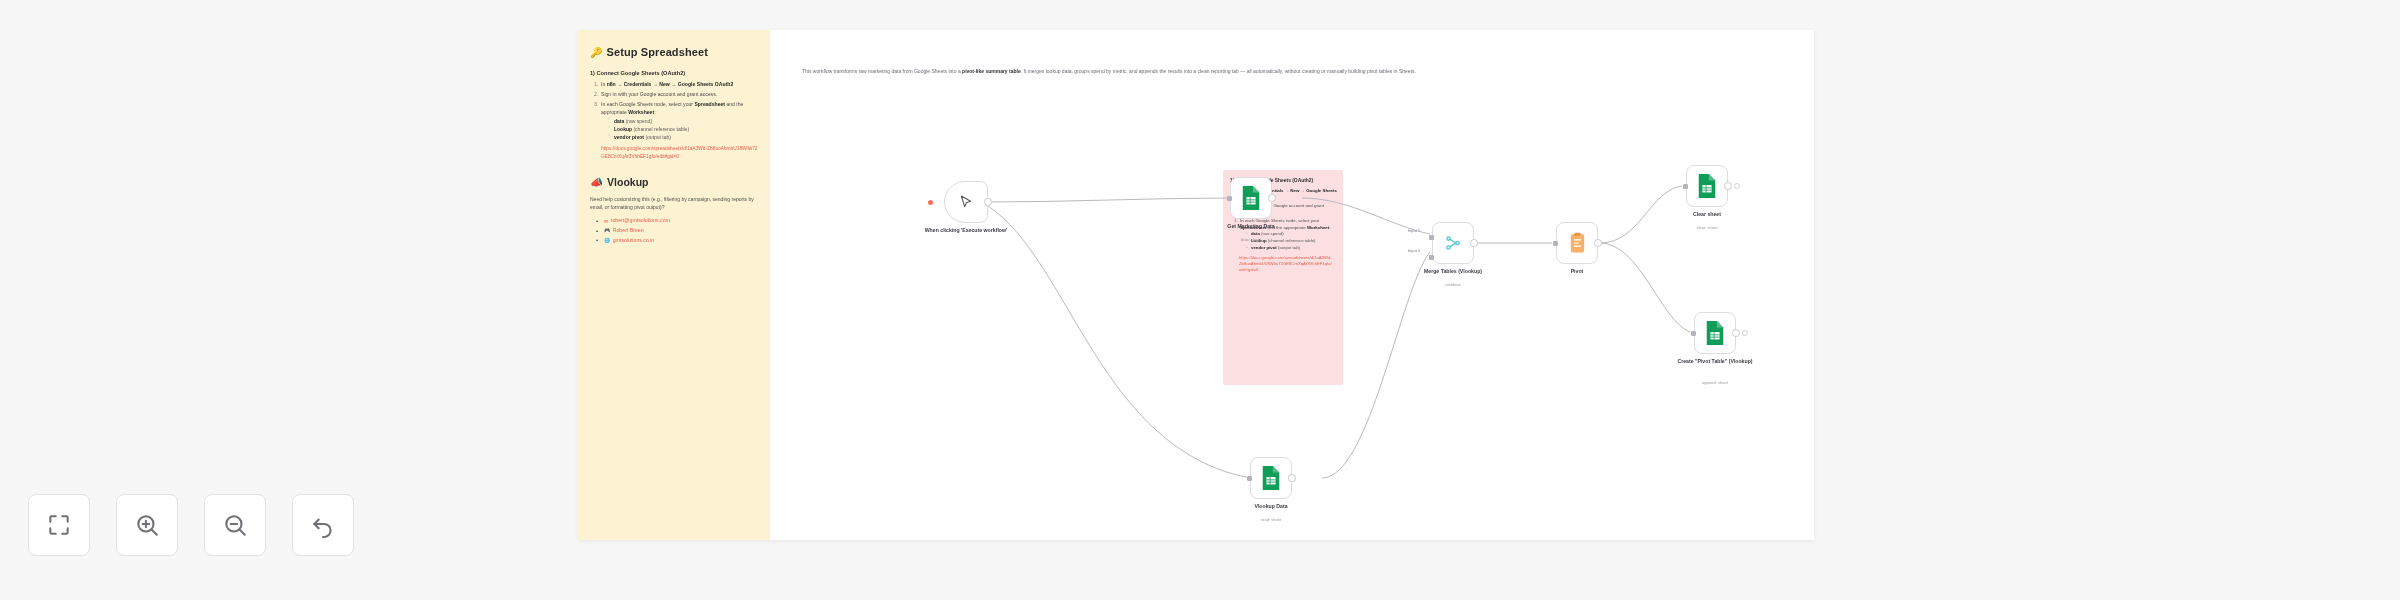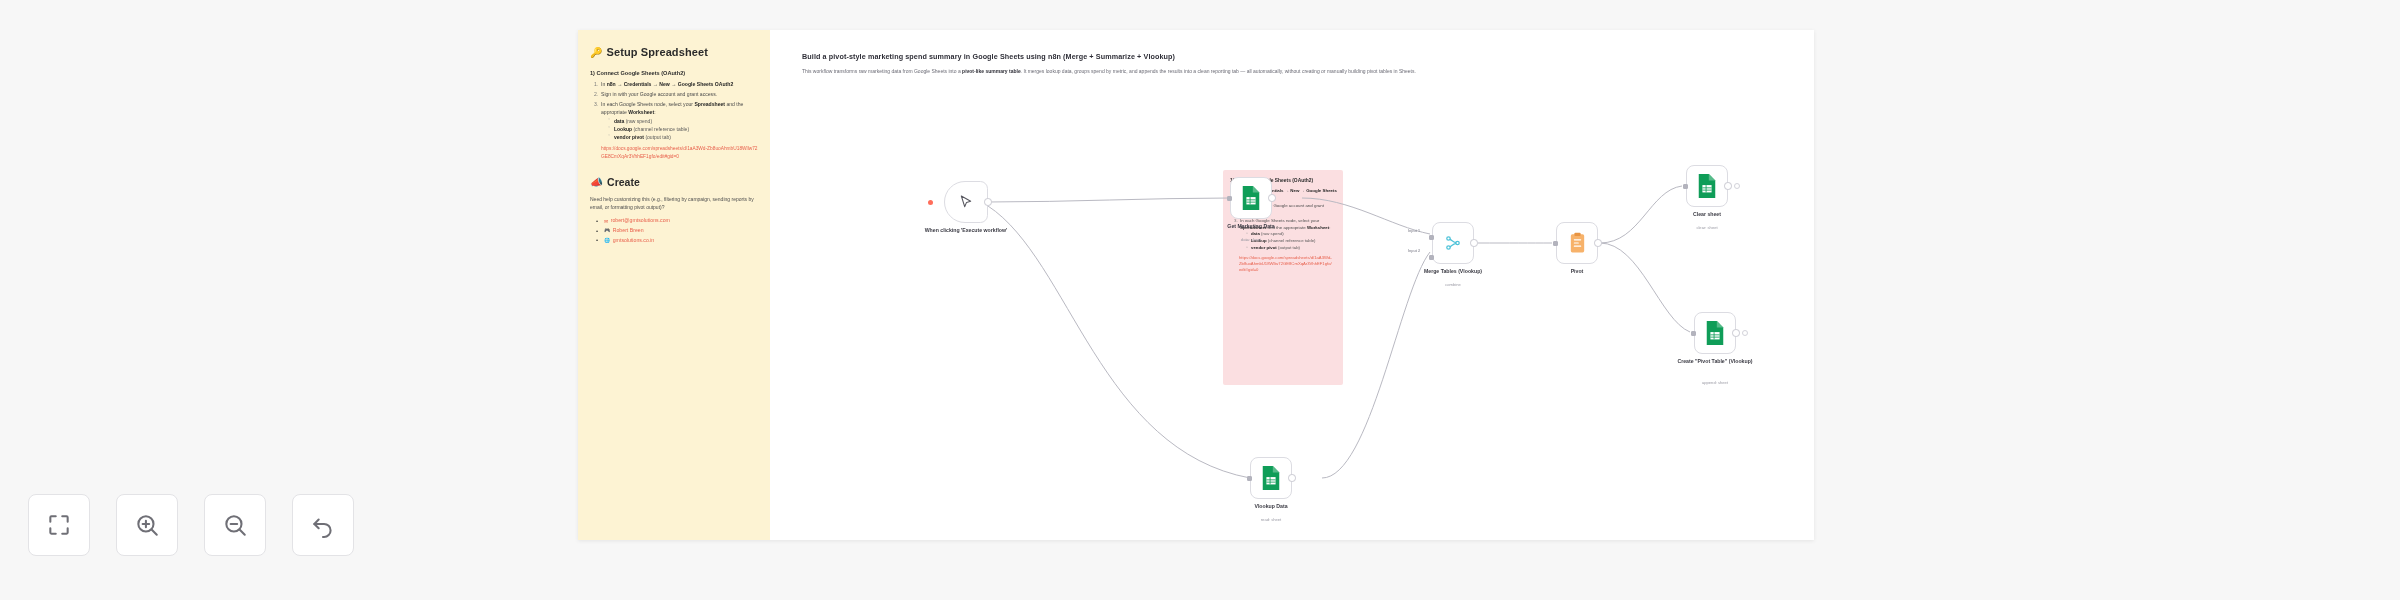--- a/index.html
+++ b/index.html
@@ -226,42 +226,41 @@
             <li><span class="sb"><b>data</b> (raw spend)</span></li>
             <li><span class="sb"><b>Lookup</b> (channel reference table)</span></li>
             <li><span class="sb"><b>vendor pivot</b> (output tab)</span></li>
           </ul>
         </li>
       </ol>
       <div class="side-link">https://docs.google.com/spreadsheets/d/1aA3Wd-Zb8uoAhmbU18Wllw72GE8CmXqAr3VhhEF1gfo/edit#gid=0</div>
 
       <div class="contact-h">
         <span class="em">📣</span>
-        <span>Create</span>
+        <span>Vlookup</span>
       </div>
       <div class="contact-lead">Need help customizing this (e.g., filtering by campaign, sending reports by email, or formatting pivot output)?</div>
       <ul class="contact-list">
         <li>
           <span class="ci">✉</span>
           <span>robert@gmtsolutions.com</span>
         </li>
         <li>
           <span class="ci">🎮</span>
           <span>Robert Breen</span>
         </li>
         <li>
           <span class="ci">🌐</span>
           <span>gmtsolutions.co.in</span>
         </li>
       </ul>
     </div>
 
     <div id="canvas">
 
-      <div id="doc-title">Build a pivot-style marketing spend summary in Google Sheets using n8n (Merge + Summarize + Vlookup)</div>
       <div id="doc-sub">
         <span>This workflow transforms raw marketing data from Google Sheets into a </span><b>pivot-like summary table</b><span>. It merges lookup data, groups spend by metric, and appends the results into a clean reporting tab — all automatically, without creating or manually building pivot tables in Sheets.</span>
       </div>
 
       <div id="sticky-pink">
         <div class="pk-h">1) Connect Google Sheets (OAuth2)</div>
         <ol class="pk-ol">
           <li><span class="num">1.</span><span class="pst">In <b>n8n</b> → <b>Credentials</b> → <b>New</b> → <b>Google Sheets OAuth2</b></span></li>
           <li><span class="num">2.</span><span class="pst">Sign in with your Google account and grant access.</span></li>
           <li><span class="num">3.</span><span class="pst">In each Google Sheets node, select your <b>Spreadsheet</b> and the appropriate <b>Worksheet</b>:</span>

